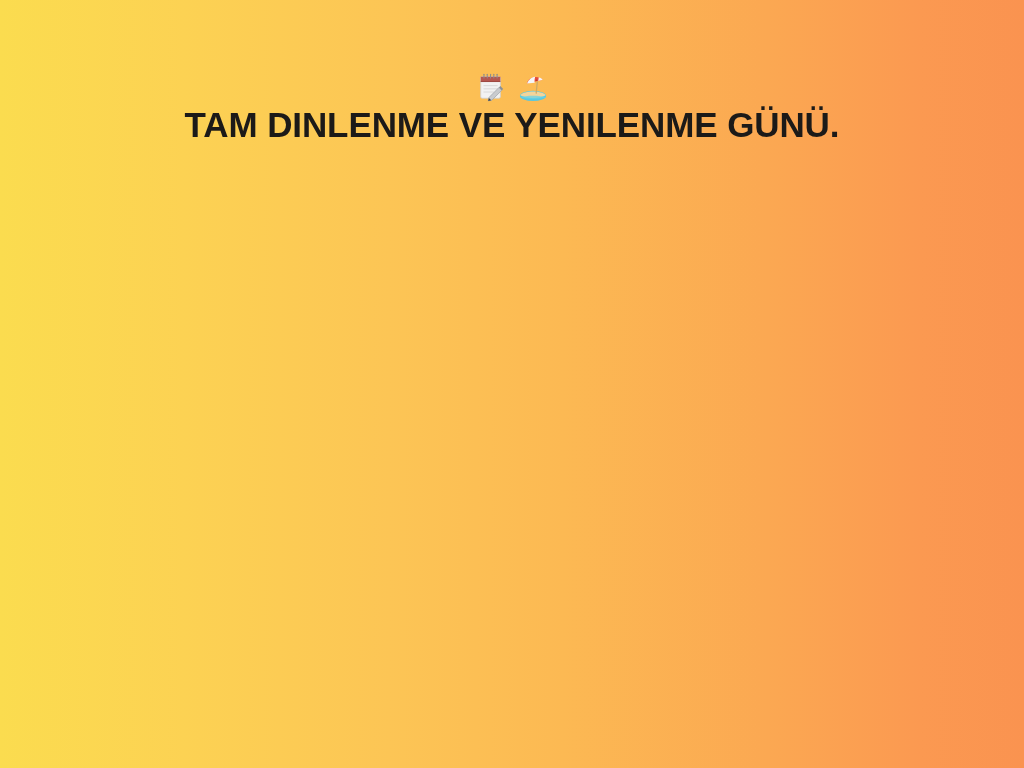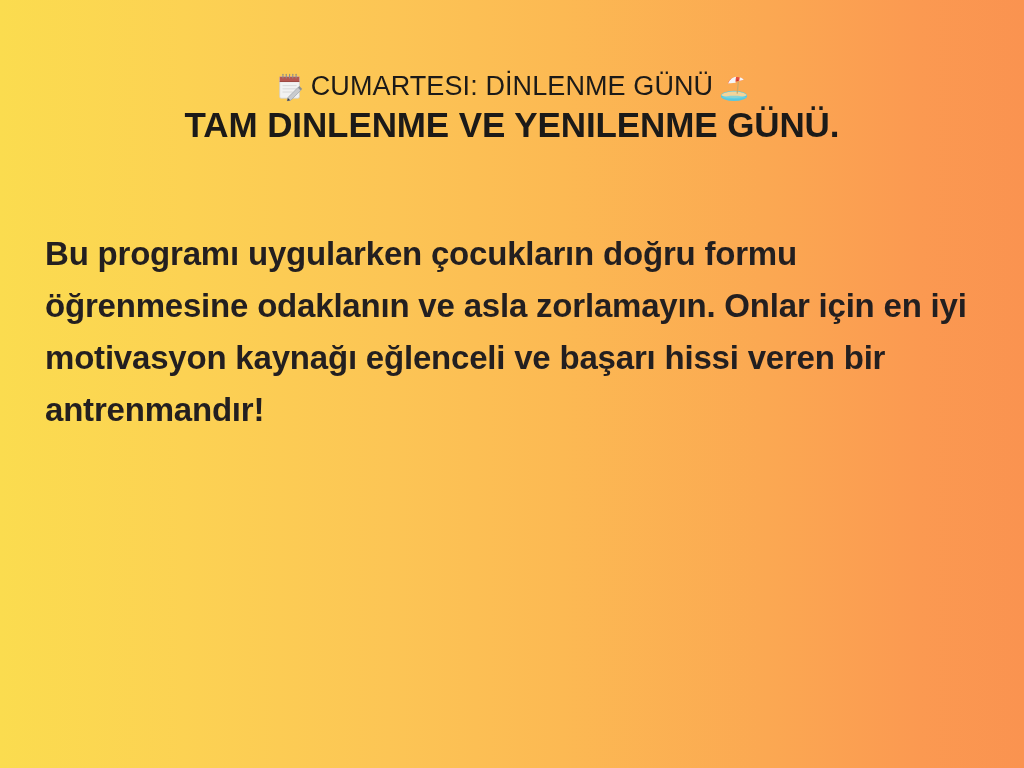--- a/index.html
+++ b/index.html
@@ -110,33 +110,32 @@
             <path d="M8.5 2.5 L8.5 6.5"></path>
             <path d="M12 2.5 L12 6.5"></path>
             <path d="M15.5 2.5 L15.5 6.5"></path>
             <path d="M19 2.5 L19 6.5"></path>
             <path d="M22.5 2.5 L22.5 6.5"></path>
           </g>
           <path d="M14 27 L24.5 16.5 L27.5 19.5 L17 30 L13 30.8 Z" fill="#C9CBCE" stroke="#9AA0A6" stroke-width="0.7" stroke-linejoin="round"></path>
           <path d="M24.5 16.5 L27.5 19.5 L29 18 L26 15 Z" fill="#8A8F94"></path>
           <path d="M13 30.8 L13.7 27.6 L16.3 30.1 Z" fill="#3C3F43"></path>
         </svg>
-      </span><span>CUMARTESI: DİNLENME GÜNÜ</span><span class="emoji-glyph trail-emoji">
+      </span><span class="emoji-glyph trail-emoji">
         <svg viewBox="0 0 32 32" xmlns="http://www.w3.org/2000/svg">
           <ellipse cx="16" cy="25.5" rx="14" ry="5.5" fill="#59C8E0"></ellipse>
           <path d="M2.4 24.5 C7 19.5 25 19.5 29.6 24.5 C25 28.8 7 28.8 2.4 24.5 Z" fill="#F2D49B"></path>
           <path d="M2.4 27 C8 24.8 24 24.8 29.6 27 C24 29.4 8 29.4 2.4 27 Z" fill="#66D3E8" opacity="0.75"></path>
           <path d="M19.4 22.5 L20.6 10.5" stroke="#C8A96A" stroke-width="1.3" stroke-linecap="round"></path>
           <path d="M9.5 12.2 C11 5.2 21 3.2 26.5 8.2 Z" fill="#E84C3D"></path>
           <path d="M9.5 12.2 C11.6 7.6 15 5.4 18.3 5.1 C17.6 7.6 17.5 10.1 17.8 11.4 Z" fill="#F6F6F6"></path>
           <path d="M22.2 5.6 C24.1 6.2 25.6 7.1 26.5 8.2 L21.6 9.6 C21.7 8.2 22 6.7 22.2 5.6 Z" fill="#F6F6F6"></path>
           <circle cx="19.6" cy="8.8" r="0.9" fill="#C0392B"></circle>
         </svg>
       </span>
     </div>
 
     <div class="header-line" id="header-line-2">TAM DINLENME VE YENILENME GÜNÜ.</div>
 
   </div>
 
-  <div id="body-text">Bu programı uygularken çocukların doğru formu öğrenmesine odaklanın ve asla zorlamayın. Onlar için en iyi motivasyon kaynağı eğlenceli ve başarı hissi veren bir antrenmandır!</div>
 
 </div>
 
 </body></html>

